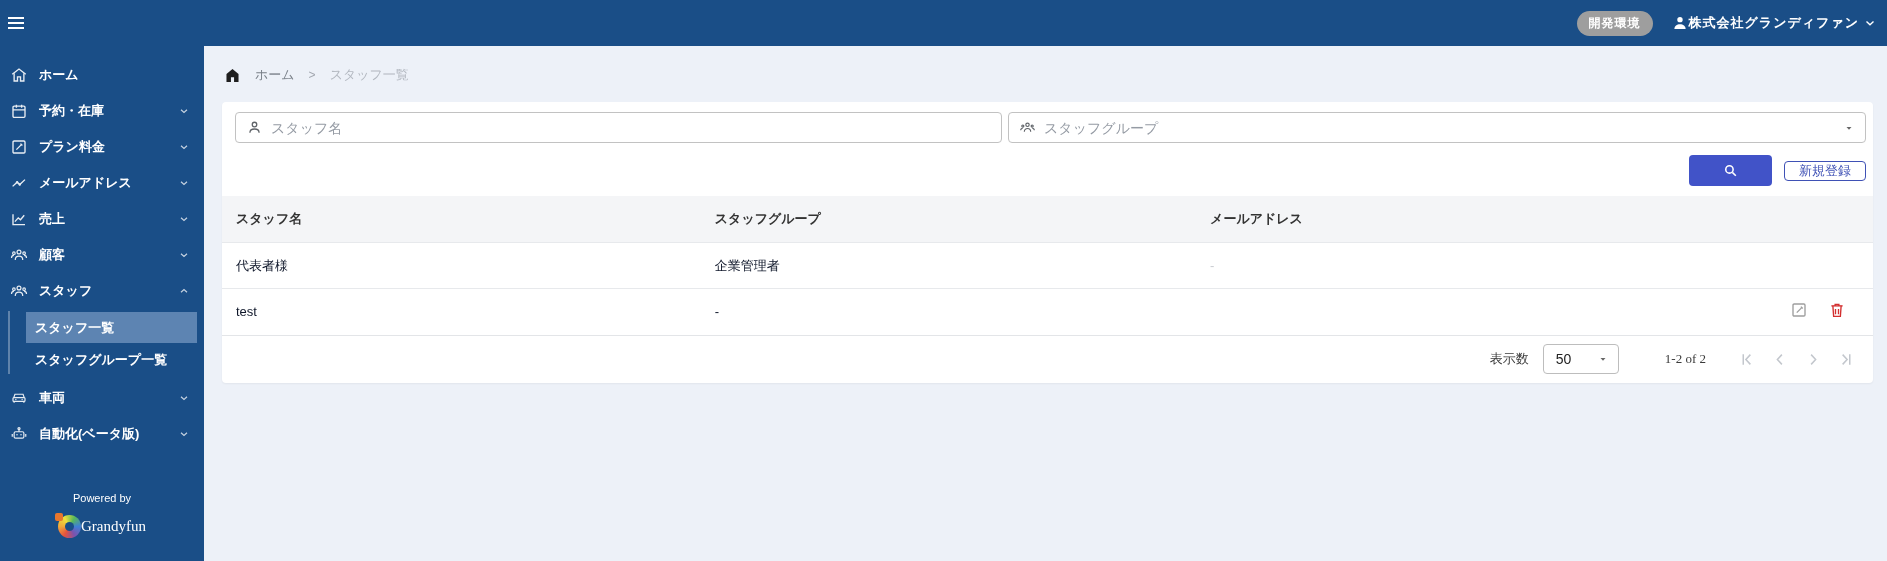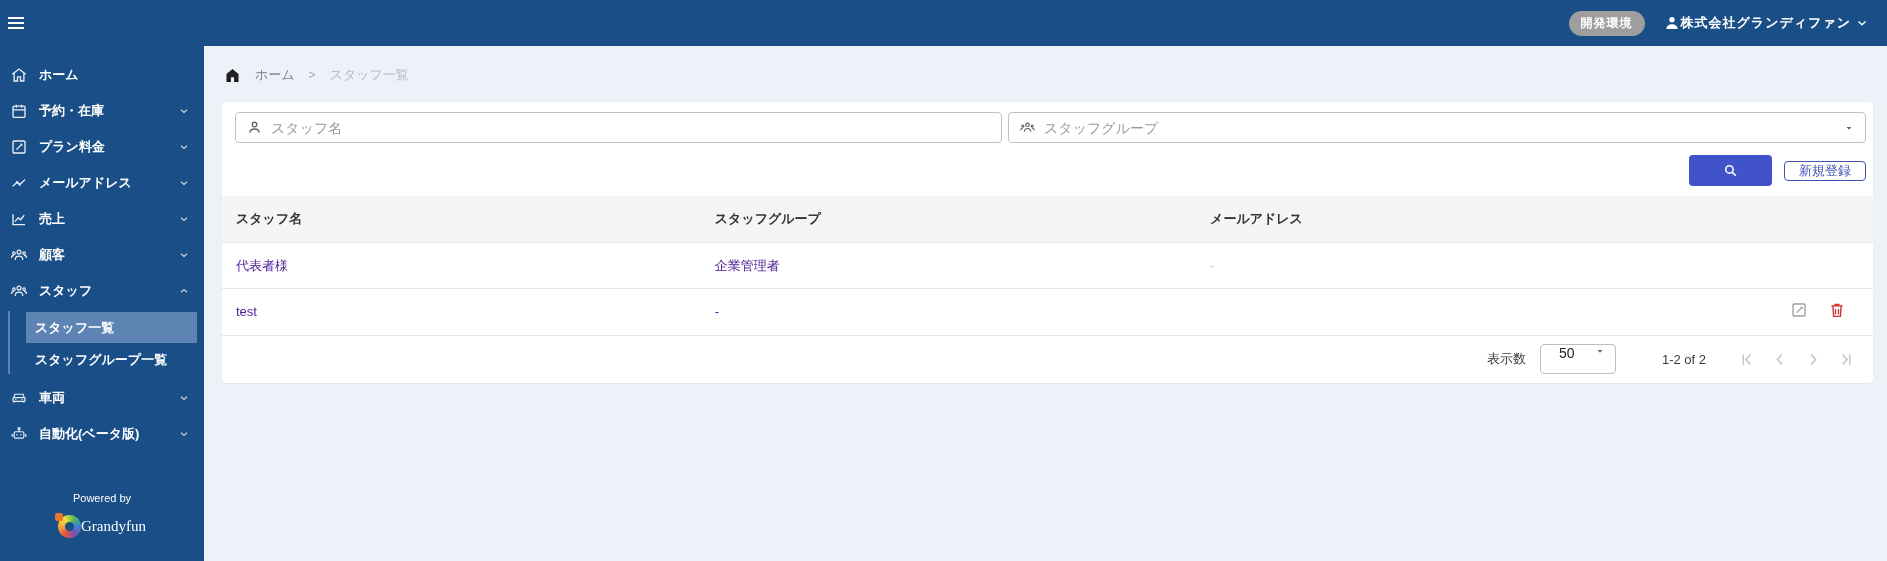--- a/index.html
+++ b/index.html
@@ -23,21 +23,21 @@
   .powered { font-size:11px; color:#fff; }
   .brand-row { margin-top:11px; display:flex; align-items:center; justify-content:center; gap:0; }
   .brand-logo { width:23px; height:23px; border-radius:50%; position:relative;
     background:conic-gradient(from 210deg,#e5533c,#f2a93b,#efe13c,#57b85b,#3f7fd6,#7b52ae,#e5533c); }
   .brand-logo::after { content:""; position:absolute; left:7px; top:7px; width:9px; height:9px; border-radius:50%; background:#1a4e87; }
   .brand-logo::before { content:""; position:absolute; left:-3px; top:-2px; width:8px; height:8px; background:#e8762d; border-radius:2px; }
   .brand-name { font-family:"Liberation Serif","DejaVu Serif",serif; font-size:15px; color:#fff; }
 
   
   .main { flex:1; display:flex; flex-direction:column; min-width:0; }
-  .topbar { height:46px; flex:0 0 46px; background:#1a4e87; display:flex; align-items:center; justify-content:flex-end; padding-right:18px; color:#fff; }
+  .topbar { height:46px; flex:0 0 46px; background:#1a4e87; display:flex; align-items:center; justify-content:flex-end; padding-right:10px; color:#fff; }
   .env-badge { background:#9e9e9e; color:#fff; font-size:12px; font-weight:bold; padding:4px 12px; border-radius:13px; letter-spacing:1px; }
   .user-chip { display:flex; align-items:center; margin-left:18px; cursor:pointer; }
   .user-chip .ic { width:18px; height:18px; }
   .company { font-size:13px; font-weight:bold; letter-spacing:1px; }
   .chev-white { width:14px; height:14px; margin-left:4px; }
 
   .content { flex:1; background:#edf1f8; padding:14px 14px 0 18px; }
   .breadcrumb { display:flex; align-items:center; gap:14px; padding:6px 0 18px 2px; font-size:13px; color:#7a8089; }
   .breadcrumb .home-ic { width:17px; height:17px; }
   .crumb-sep { color:#a2a7af; font-size:12px; }
@@ -56,30 +56,30 @@
   .actions { display:flex; justify-content:flex-end; align-items:center; gap:12px; padding:12px 7px 10px; }
   .btn-search { width:83px; height:31px; background:#4153c8; border:none; border-radius:4px; display:flex; align-items:center; justify-content:center; cursor:pointer; }
   .btn-search .ic { width:17px; height:17px; }
   .btn-register { width:82px; height:20px; background:#fff; border:1px solid #3f51b5; border-radius:4px; color:#3f51b5; font-size:13px; display:flex; align-items:center; justify-content:center; cursor:pointer; font-family:inherit; }
 
   table { width:100%; border-collapse:collapse; }
   col.c1 { width:29%; } col.c2 { width:30%; } col.c4 { width:110px; }
   thead tr { background:#f4f5f7; }
   th { text-align:left; font-size:13px; color:#333; padding:14px 0 14px 14px; font-weight:bold; }
   tbody tr { border-top:1px solid #e7e9ec; }
-  td { font-size:13px; color:#4c1d95; height:46px; padding-left:14px; }
+  td { font-size:13px; color:#0f172a; height:46px; padding-left:14px; }
   td.dash-light { color:#c9ccd1; }
   td.cell-actions { text-align:right; padding-right:27px; }
   .row-icons { display:inline-flex; gap:20px; align-items:center; }
   .icon-btn { width:18px; height:18px; background:none; border:none; padding:0; cursor:pointer; display:inline-flex; }
   .icon-btn svg { width:18px; height:18px; }
 
   .card-footer { border-top:1px solid #e3e5e8; height:48px; display:flex; align-items:center; justify-content:flex-end; padding-right:18px; font-size:13px; color:#3a3a3a; }
-  .per-page-select { margin-left:14px; width:76px; height:30px; border:1px solid #bdbdbd; border-radius:4px; display:flex; align-items:flex-start; justify-content:space-between; padding:0 9px 0 18px; font-size:14px; color:#222; cursor:pointer; background:#fff; }
-  .range { margin-left:46px; }
+  .per-page-select { margin-left:14px; width:76px; height:30px; border:1px solid #bdbdbd; border-radius:4px; display:flex; align-items:center; justify-content:space-between; padding:0 9px 0 12px; font-size:14px; color:#222; cursor:pointer; background:#fff; }
+  .range { margin-left:46px;font-family:Liberation Serif, serif; }
   .pager { display:flex; align-items:center; gap:15px; margin-left:32px; }
   .pager .icon-btn svg { width:19px; height:19px; }
 </style>
 </head>
 <body>
 
 <div class="app">
 
   <aside class="sidebar">
     <div class="hamburger">

